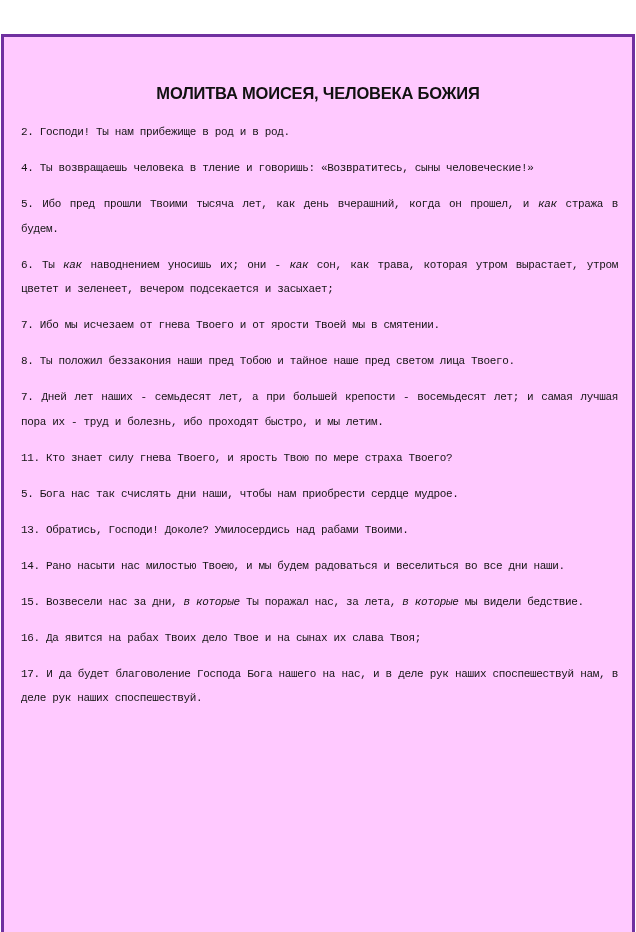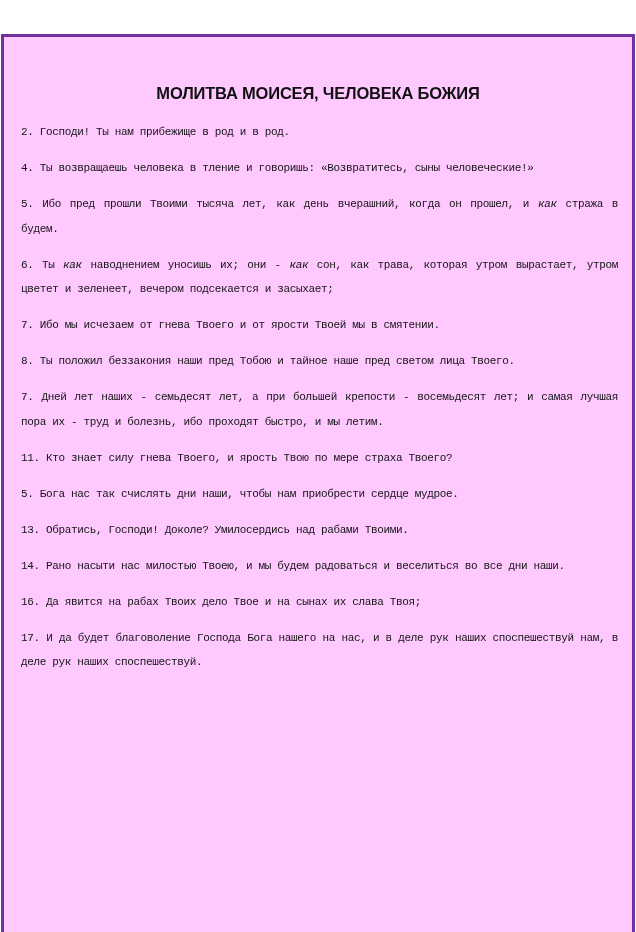--- a/index.html
+++ b/index.html
@@ -38,16 +38,17 @@
       <p class="verse"><span>4. </span><span>Ты возвращаешь человека в тление и говоришь: «Возвратитесь, сыны человеческие!»</span></p>
       <p class="verse"><span>5. </span><span>Ибо пред прошли Твоими тысяча лет, как день вчерашний, когда он прошел, и </span><i>как</i><span> стража в будем.</span></p>
       <p class="verse"><span>6. </span><span>Ты </span><i>как</i><span> наводнением уносишь их; они - </span><i>как</i><span> сон, как трава, которая утром вырастает, утром цветет и зеленеет, вечером подсекается и засыхает;</span></p>
       <p class="verse"><span>7. </span><span>Ибо мы исчезаем от гнева Твоего и от ярости Твоей мы в смятении.</span></p>
       <p class="verse"><span>8. </span><span>Ты положил беззакония наши пред Тобою и тайное наше пред светом лица Твоего.</span></p>
       <p class="verse"><span>7. </span><span> Дней лет наших - семьдесят лет, а при большей крепости - восемьдесят лет; и самая лучшая пора их - труд и болезнь, ибо проходят быстро, и мы летим.</span></p>
       <p class="verse"><span>11. </span><span>Кто знает силу гнева Твоего, и ярость Твою по мере страха Твоего?</span></p>
       <p class="verse"><span>5. </span><span>Бога нас так счислять дни наши, чтобы нам приобрести сердце мудрое.</span></p>
       <p class="verse"><span>13. </span><span>Обратись, Господи! Доколе? Умилосердись над рабами Твоими.</span></p>
       <p class="verse"><span>14. </span><span>Рано насыти нас милостью Твоею, и мы будем радоваться и веселиться во все дни наши.</span></p>
+      <p class="verse"><span>15. </span><span>Возвесели нас за дни, </span><i>в которые</i><span> Ты поражал нас, за лета, </span><i>в которые</i><span> мы видели бедствие.</span></p>
       <p class="verse"><span>16. </span><span>Да явится на рабах Твоих дело Твое и на сынах их слава Твоя;</span></p>
       <p class="verse"><span>17. </span><span>И да будет благоволение Господа Бога нашего на нас, и в деле рук наших споспешествуй нам, в деле рук наших споспешествуй.</span></p>
     </div>
 </div>
 
 </body></html>

